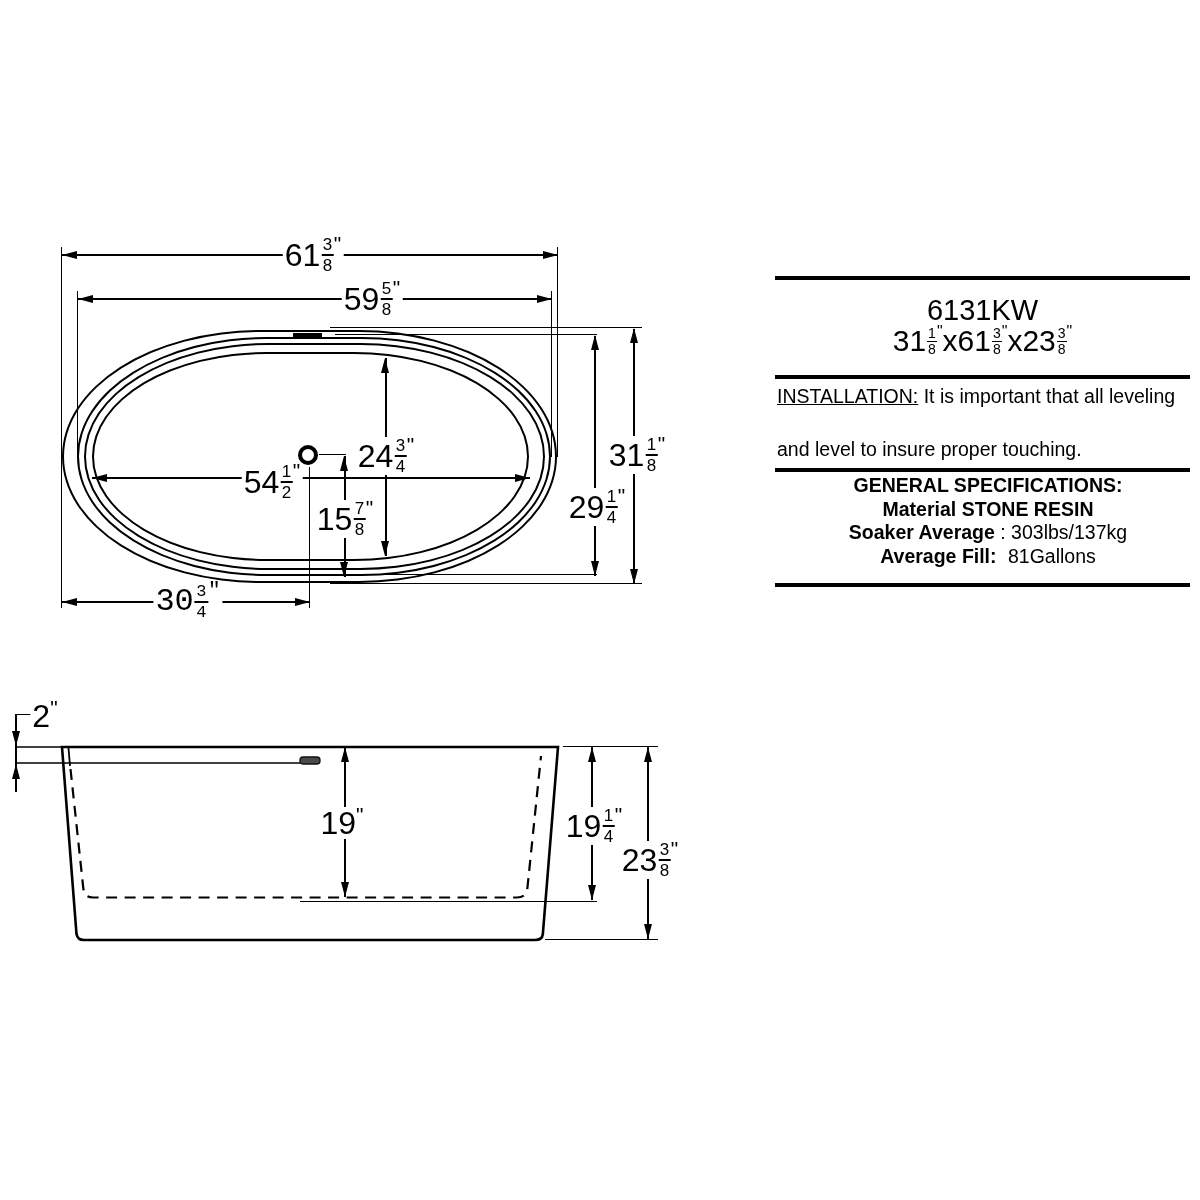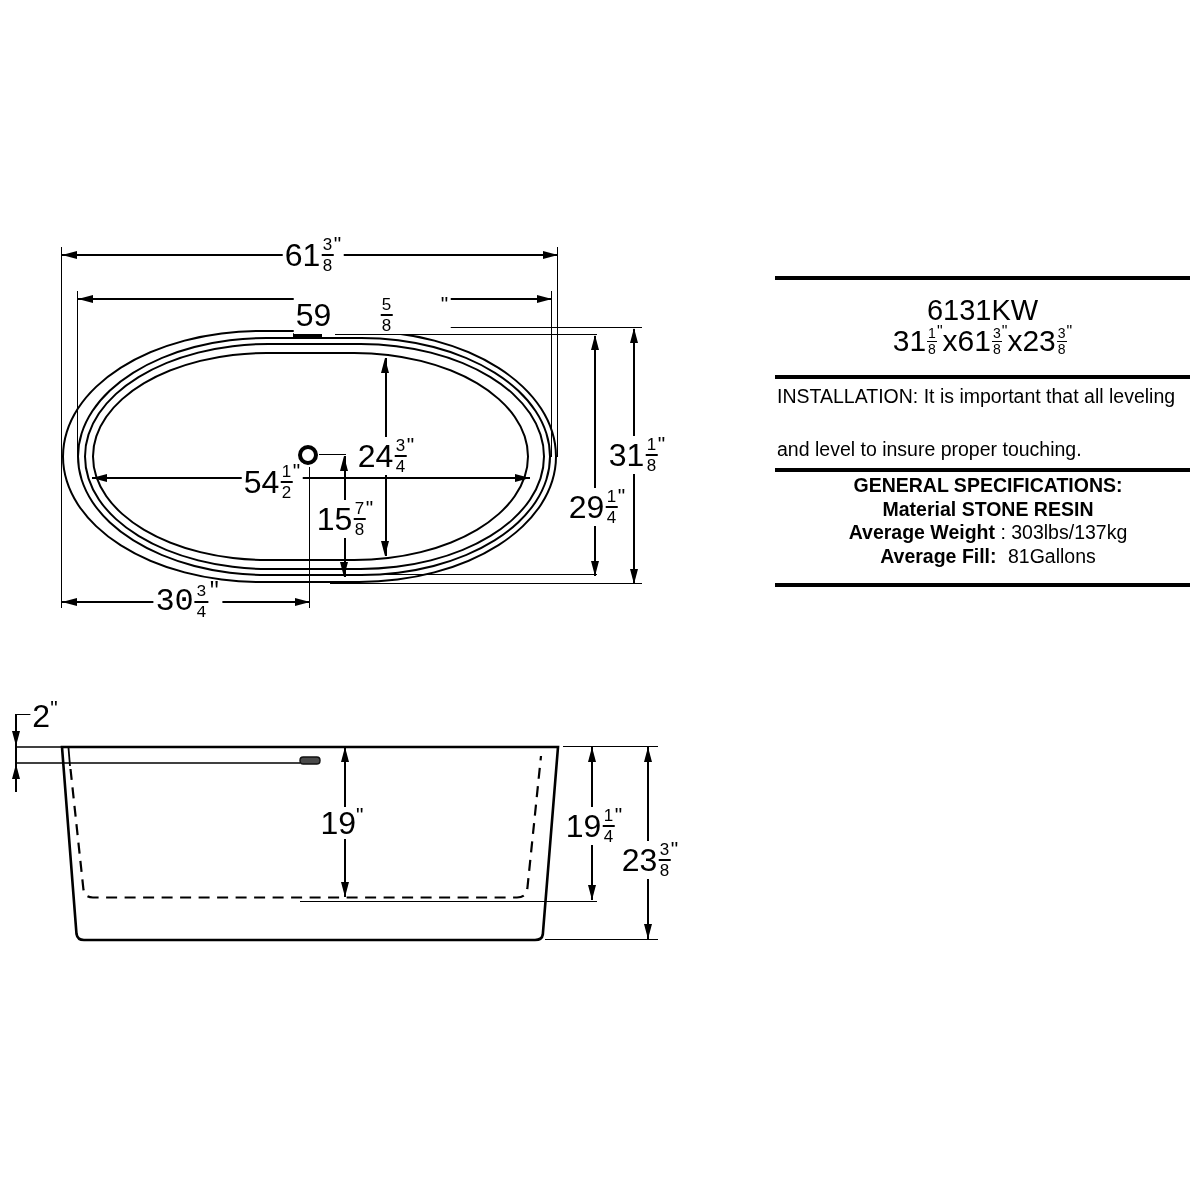--- a/index.html
+++ b/index.html
@@ -28,21 +28,21 @@
   
   .rule{position:absolute;left:775px;width:415px;height:3.5px;background:#000;}
   .ptitle{position:absolute;left:775px;width:415px;top:291px;text-align:center;font-size:29px;line-height:38px;}
   .psize{position:absolute;left:775px;width:415px;top:326px;display:flex;justify-content:center;align-items:center;}
   .pd{display:flex;align-items:center;font-size:30px;line-height:1;}
   .pd .fr{display:flex;flex-direction:column;align-items:center;font-size:14px;line-height:1.0;margin-left:1px;}
   .pd .fr .nu{border-bottom:1.5px solid #000;padding:0 1px 1px 1px;}
   .pd .in{font-size:16px;align-self:flex-start;margin-top:-2px;}
   .psep{font-size:30px;line-height:1;}
   .install{position:absolute;left:777px;top:383px;width:405px;font-size:19.5px;line-height:26.5px;}
-  .install .ul{text-align:right;}
+  .install .ul{text-decoration:underline;text-align:right;}
   .specs{position:absolute;left:788px;top:474px;width:400px;font-size:19.5px;line-height:23.5px;text-align:center;}
   .specs .b{font-weight:bold;}
   .specs .v{font-weight:normal;}
   .specs .gap{margin-left:6px;}
   svg{position:absolute;overflow:visible;}
 </style>
 </head>
 <body>
 
 <div id="canvas">
@@ -96,21 +96,21 @@
     <div class="aD" style="left:590.5px;top:561px;"></div>
 
     <div class="dim" style="left:313px;top:255px;">
       <span>61</span>
       <span class="fr">
           <span class="nu">3</span>
           <span class="de">8</span>
         </span>
       <span class="in">"</span>
     </div>
-    <div class="dim" style="left:372px;top:315px;gap:48px;">
+    <div class="dim" style="left:372px;top:299px;">
       <span>59</span>
       <span class="fr">
           <span class="nu">5</span>
           <span class="de">8</span>
         </span>
       <span class="in">"</span>
     </div>
     <div class="dim" style="left:272px;top:482px;">
       <span>54</span>
       <span class="fr">
@@ -258,21 +258,21 @@
       <span class="ul">INSTALLATION:</span>
       <span>It is important that all leveling</span><br>
       <br>
       <span>and level to insure proper touching.</span>
     </div>
 
     <div class="specs">
       <div class="b">GENERAL SPECIFICATIONS:</div>
       <div class="b">Material STONE RESIN</div>
       <div>
-        <span class="b">Average Weight</span>
+        <span class="b">Soaker Average</span>
         <span class="v">: 303lbs/137kg</span>
       </div>
       <div>
         <span class="b">Average Fill:</span>
         <span class="v gap">81Gallons</span>
       </div>
     </div>
   </div>
 
 </div>

